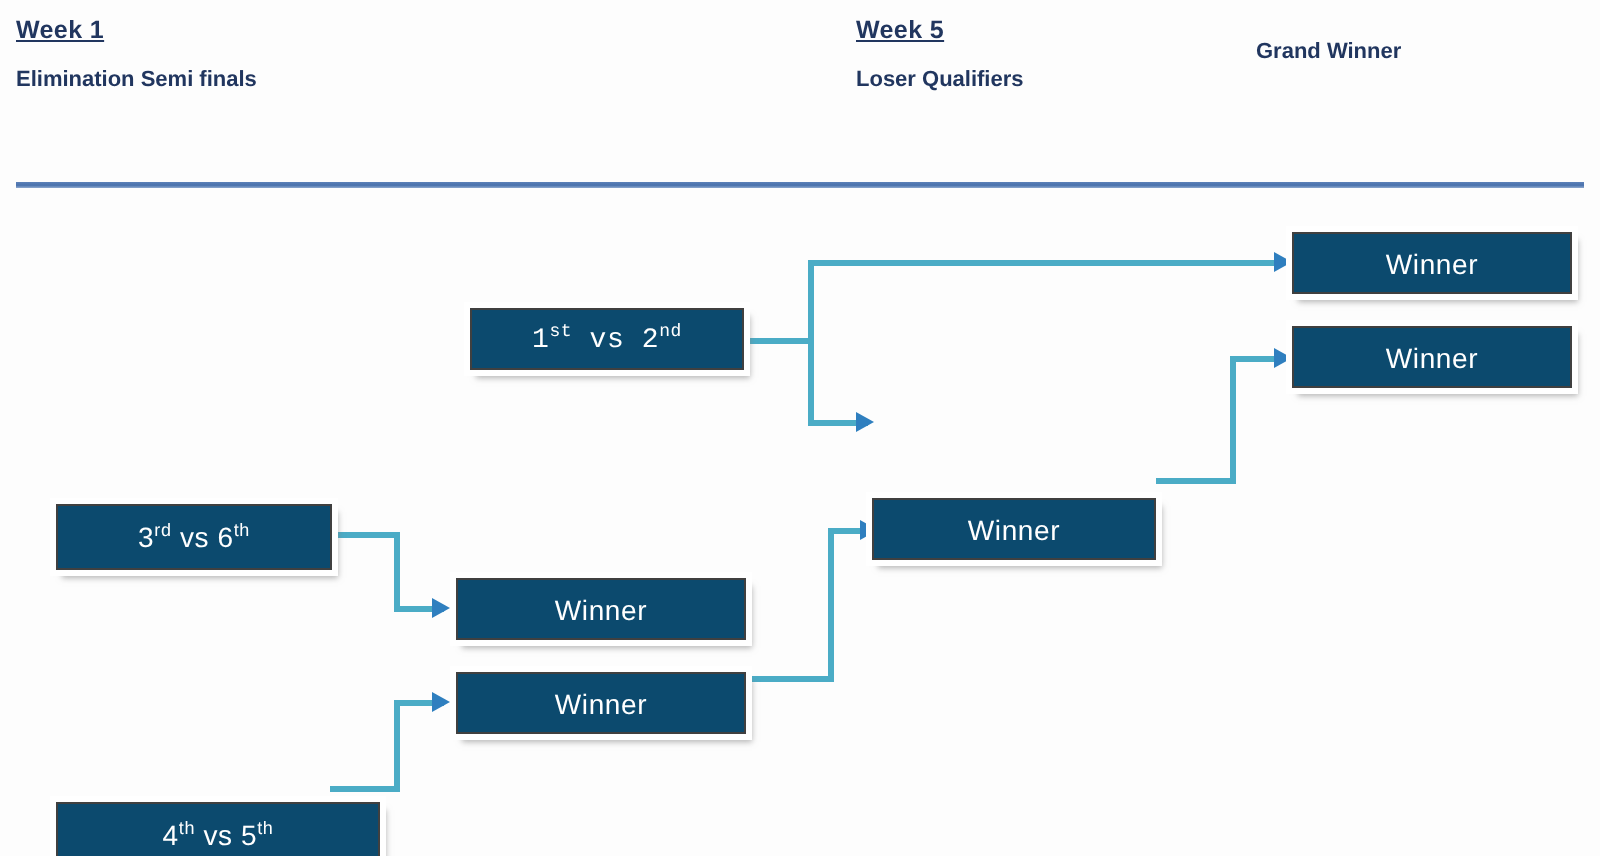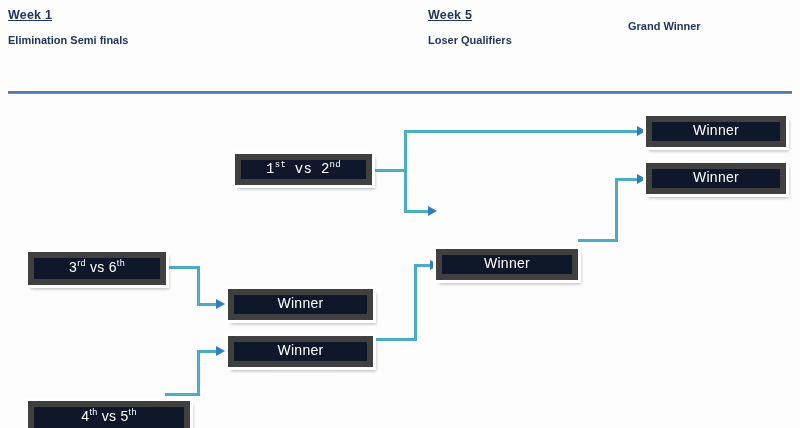--- a/index.html
+++ b/index.html
@@ -45,26 +45,27 @@
     top: 91px;
     width: 784px;
     height: 3px;
     background: linear-gradient(to bottom, #5c81b8 0%, #4a72ad 55%, #8fa9cf 100%);
   }
 
   
   .node {
     position: absolute;
     box-sizing: border-box;
-    background: #0f172a;
-    border: 6px solid #404040;
+    background: #0c4a6e;
+    border: 1px solid #404040;
     box-shadow: 1px 1px 0 #ffffff,
                 3px 4px 3px rgba(120,120,120,.55);
     color: #ffffff;
     display: flex;
+    align-items: center;
     justify-content: center;
     font-size: 14px;
     letter-spacing: .3px;
     outline: 3px solid #ffffff;
   }
   .node .lbl { white-space: nowrap; }
   .node sup { font-size: 9px; vertical-align: super; }
 
   
   .conn {

